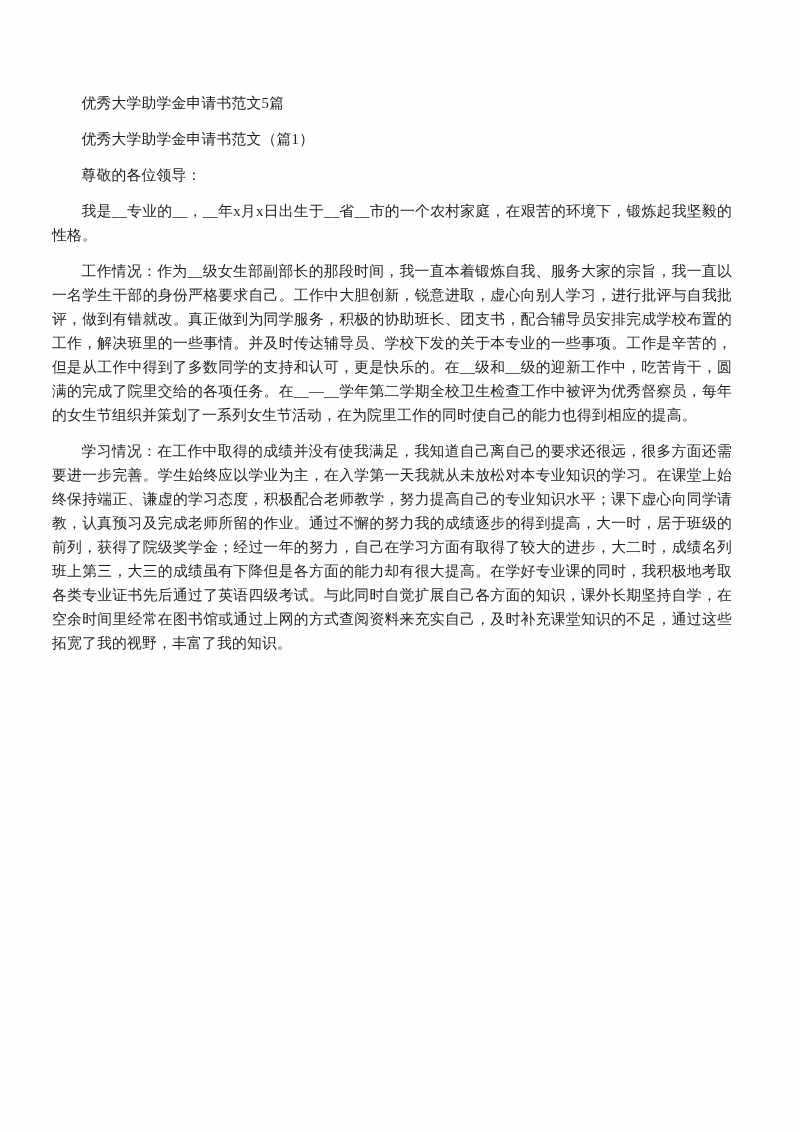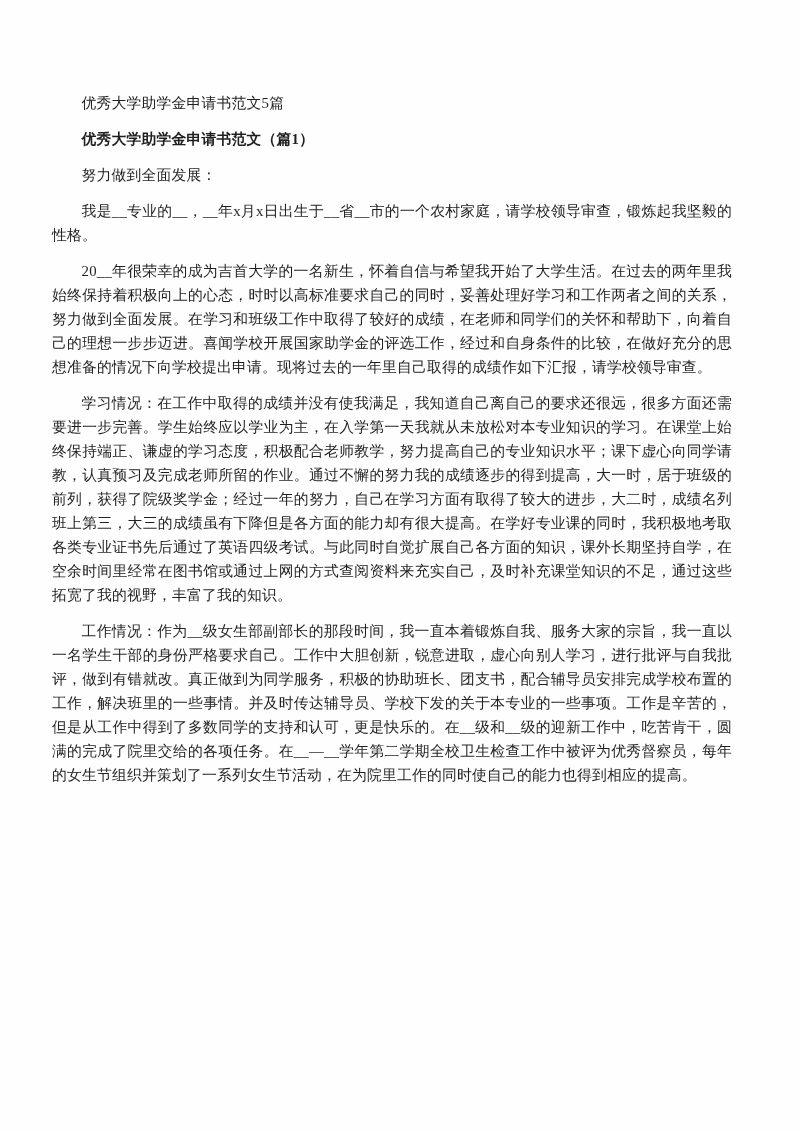--- a/index.html
+++ b/index.html
@@ -25,29 +25,28 @@
     margin: 0 0 12px 0;
     font-size: 14.8px;
     line-height: 24px;
     letter-spacing: 0.2px;
     text-align: justify;
     text-justify: inter-ideograph;
     text-indent: 2em;
     word-break: break-all;
   }
   .para.bold {
-    font-weight: bold;
+    font-weight: normal;
   }
 </style>
 </head>
 <body>
 
 <div class="page">
   <div class="content">
     <p class="para">优秀大学助学金申请书范文5篇</p>
     <p class="para bold">优秀大学助学金申请书范文（篇1）</p>
-    <p class="para">努力做到全面发展：</p>
-    <p class="para">我是__专业的__，__年x月x日出生于__省__市的一个农村家庭，请学校领导审查，锻炼起我坚毅的性格。</p>
-    <p class="para">20__年很荣幸的成为吉首大学的一名新生，怀着自信与希望我开始了大学生活。在过去的两年里我始终保持着积极向上的心态，时时以高标准要求自己的同时，妥善处理好学习和工作两者之间的关系，努力做到全面发展。在学习和班级工作中取得了较好的成绩，在老师和同学们的关怀和帮助下，向着自己的理想一步步迈进。喜闻学校开展国家助学金的评选工作，经过和自身条件的比较，在做好充分的思想准备的情况下向学校提出申请。现将过去的一年里自己取得的成绩作如下汇报，请学校领导审查。</p>
+    <p class="para">尊敬的各位领导：</p>
+    <p class="para">我是__专业的__，__年x月x日出生于__省__市的一个农村家庭，在艰苦的环境下，锻炼起我坚毅的性格。</p>
+    <p class="para">工作情况：作为__级女生部副部长的那段时间，我一直本着锻炼自我、服务大家的宗旨，我一直以一名学生干部的身份严格要求自己。工作中大胆创新，锐意进取，虚心向别人学习，进行批评与自我批评，做到有错就改。真正做到为同学服务，积极的协助班长、团支书，配合辅导员安排完成学校布置的工作，解决班里的一些事情。并及时传达辅导员、学校下发的关于本专业的一些事项。工作是辛苦的，但是从工作中得到了多数同学的支持和认可，更是快乐的。在__级和__级的迎新工作中，吃苦肯干，圆满的完成了院里交给的各项任务。在__—__学年第二学期全校卫生检查工作中被评为优秀督察员，每年的女生节组织并策划了一系列女生节活动，在为院里工作的同时使自己的能力也得到相应的提高。</p>
     <p class="para">学习情况：在工作中取得的成绩并没有使我满足，我知道自己离自己的要求还很远，很多方面还需要进一步完善。学生始终应以学业为主，在入学第一天我就从未放松对本专业知识的学习。在课堂上始终保持端正、谦虚的学习态度，积极配合老师教学，努力提高自己的专业知识水平；课下虚心向同学请教，认真预习及完成老师所留的作业。通过不懈的努力我的成绩逐步的得到提高，大一时，居于班级的前列，获得了院级奖学金；经过一年的努力，自己在学习方面有取得了较大的进步，大二时，成绩名列班上第三，大三的成绩虽有下降但是各方面的能力却有很大提高。在学好专业课的同时，我积极地考取各类专业证书先后通过了英语四级考试。与此同时自觉扩展自己各方面的知识，课外长期坚持自学，在空余时间里经常在图书馆或通过上网的方式查阅资料来充实自己，及时补充课堂知识的不足，通过这些拓宽了我的视野，丰富了我的知识。</p>
-    <p class="para">工作情况：作为__级女生部副部长的那段时间，我一直本着锻炼自我、服务大家的宗旨，我一直以一名学生干部的身份严格要求自己。工作中大胆创新，锐意进取，虚心向别人学习，进行批评与自我批评，做到有错就改。真正做到为同学服务，积极的协助班长、团支书，配合辅导员安排完成学校布置的工作，解决班里的一些事情。并及时传达辅导员、学校下发的关于本专业的一些事项。工作是辛苦的，但是从工作中得到了多数同学的支持和认可，更是快乐的。在__级和__级的迎新工作中，吃苦肯干，圆满的完成了院里交给的各项任务。在__—__学年第二学期全校卫生检查工作中被评为优秀督察员，每年的女生节组织并策划了一系列女生节活动，在为院里工作的同时使自己的能力也得到相应的提高。</p>
   </div>
 </div>
 
 </body></html>

